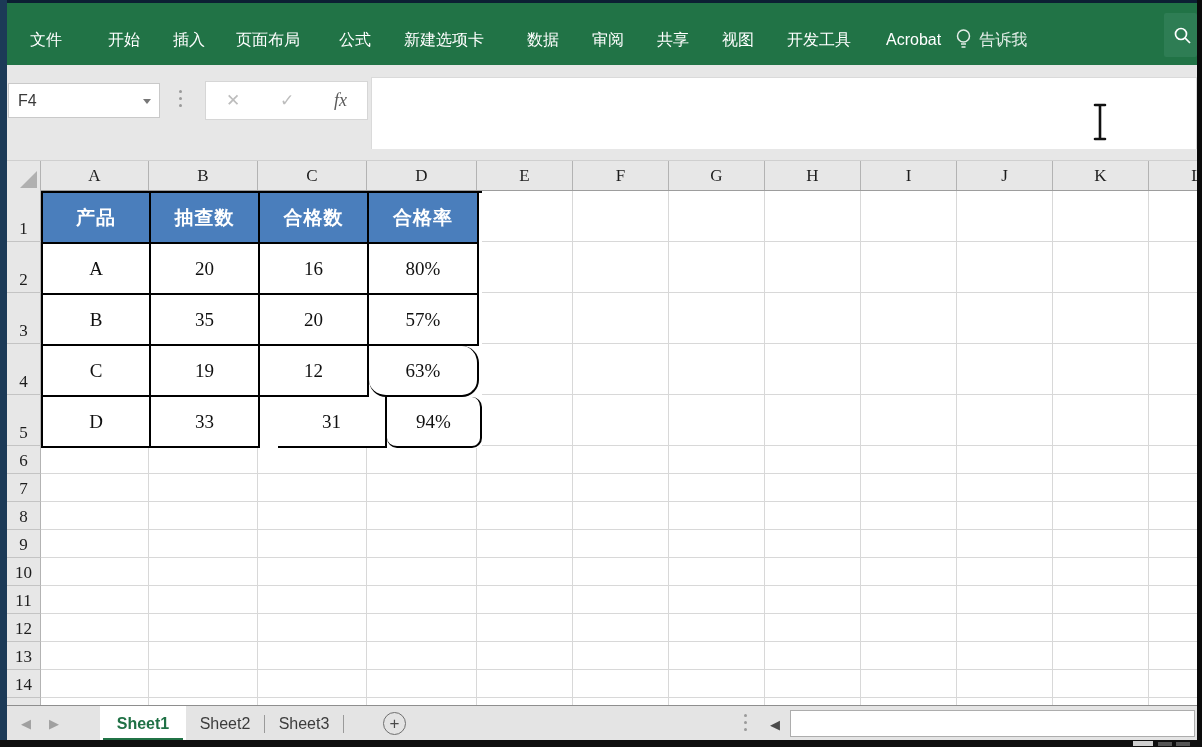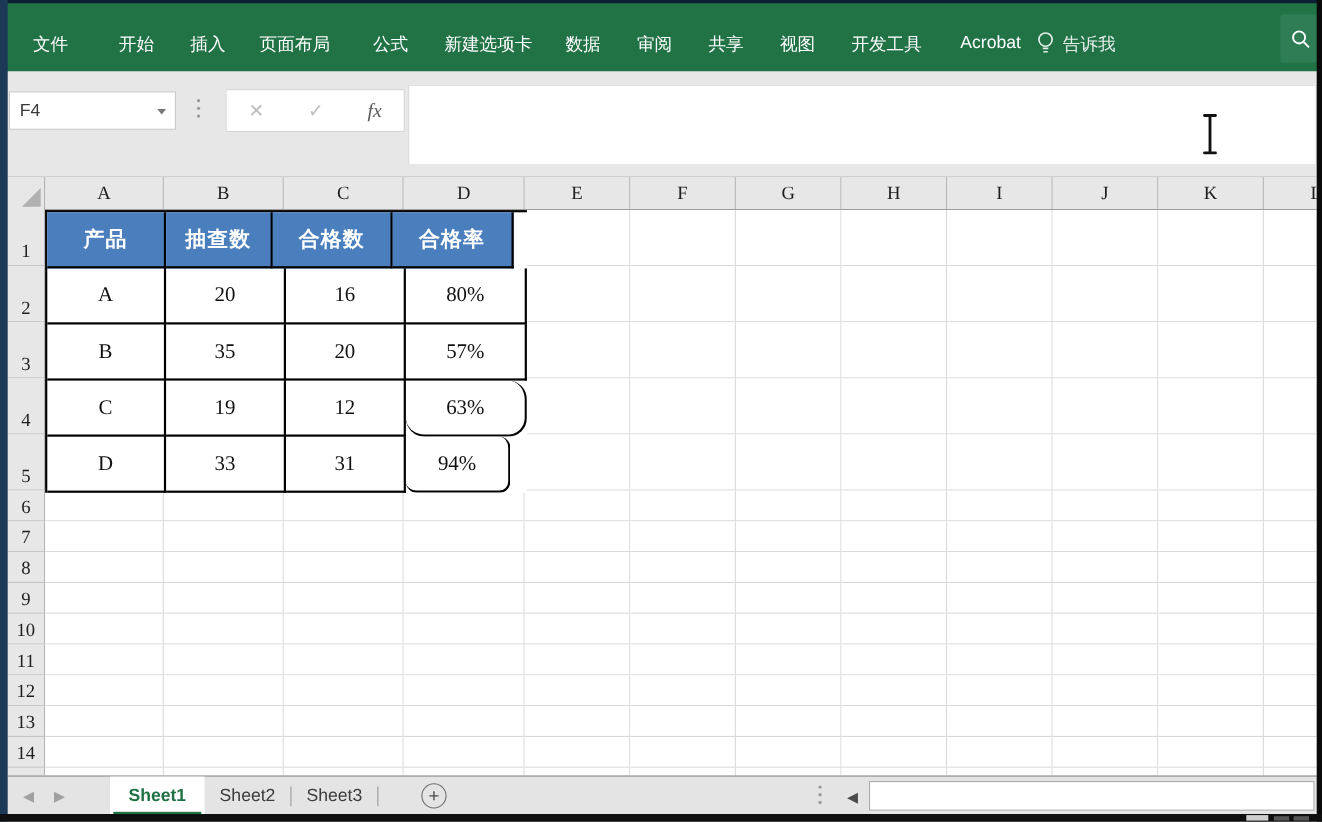--- a/index.html
+++ b/index.html
@@ -73,21 +73,21 @@
 
 <div class="screen">
 
   <div class="ribbon">
     <div class="ribbon-tabs">
         <div class="rtab" style="margin-right: 46px;">文件</div>
         <div class="rtab" style="margin-right: 33px;">开始</div>
         <div class="rtab" style="margin-right: 31px;">插入</div>
         <div class="rtab" style="margin-right: 39px;">页面布局</div>
         <div class="rtab" style="margin-right: 33px;">公式</div>
-        <div class="rtab" style="margin-right: 30px;">新建选项卡</div>
+        <div class="rtab" style="margin-right: 43px;">新建选项卡</div>
         <div class="rtab" style="margin-right: 33px;">数据</div>
         <div class="rtab" style="margin-right: 33px;">审阅</div>
         <div class="rtab" style="margin-right: 33px;">共享</div>
         <div class="rtab" style="margin-right: 33px;">视图</div>
         <div class="rtab" style="margin-right: 35px;">开发工具</div>
         <div class="rtab" style="margin-right: 14px;">Acrobat</div>
         <div class="tellme">
           <svg width="17" height="24" viewBox="0 0 17 24">
             <circle cx="8.5" cy="8" r="6" fill="none" stroke="rgba(255,255,255,.88)" stroke-width="1.5"></circle>
             <path d="M6 16 H11 M6.5 19 H10.5" stroke="rgba(255,255,255,.88)" stroke-width="1.5" fill="none"></path>
@@ -367,21 +367,21 @@
           <div class="cell" style="width: 96px;"></div>
           <div class="cell" style="width: 96px;"></div>
           <div class="cell" style="width: 96px;"></div>
           <div class="cell" style="width: 96px;"></div>
           <div class="cell" style="width: 96px;"></div>
         </div>
       </div>
     <div class="data-table">
         <div class="t-row">
           <div class="t-cell th" style="width: 108px; background: rgb(74, 126, 188);">产品</div>
-          <div class="t-cell th" style="width: 97px; background: rgb(74, 126, 188);">抽查数</div>
+          <div class="t-cell th" style="width: 109px; background: rgb(74, 126, 188);">抽查数</div>
           <div class="t-cell th" style="width: 109px; background: rgb(74, 126, 188);">合格数</div>
           <div class="t-cell th" style="width: 110px; background: rgb(74, 126, 188);">合格率</div>
         </div>
         <div class="t-row">
           <div class="t-cell td" style="width: 108px;">A</div>
           <div class="t-cell td" style="width: 109px;">20</div>
           <div class="t-cell td" style="width: 109px;">16</div>
           <div class="t-cell td" style="width: 110px;">80%</div>
         </div>
         <div class="t-row">
@@ -392,21 +392,21 @@
         </div>
         <div class="t-row">
           <div class="t-cell td" style="width: 108px;">C</div>
           <div class="t-cell td" style="width: 109px;">19</div>
           <div class="t-cell td" style="width: 109px;">12</div>
           <div class="t-cell td" style="width: 110px; border-radius: 17px;">63%</div>
         </div>
         <div class="t-row">
           <div class="t-cell td" style="width: 108px;">D</div>
           <div class="t-cell td" style="width: 109px;">33</div>
-          <div class="t-cell td" style="width: 109px;">31</div>
+          <div class="t-cell td" style="width: 109px; margin-left: 18px;">31</div>
           <div class="t-cell td" style="width: 95px; border-radius: 10px;">94%</div>
         </div>
       </div>
   </div>
 
   <div class="tabbar">
     <div class="nav-arrows">
       <span>◀</span>
       <span>▶</span>
     </div>

